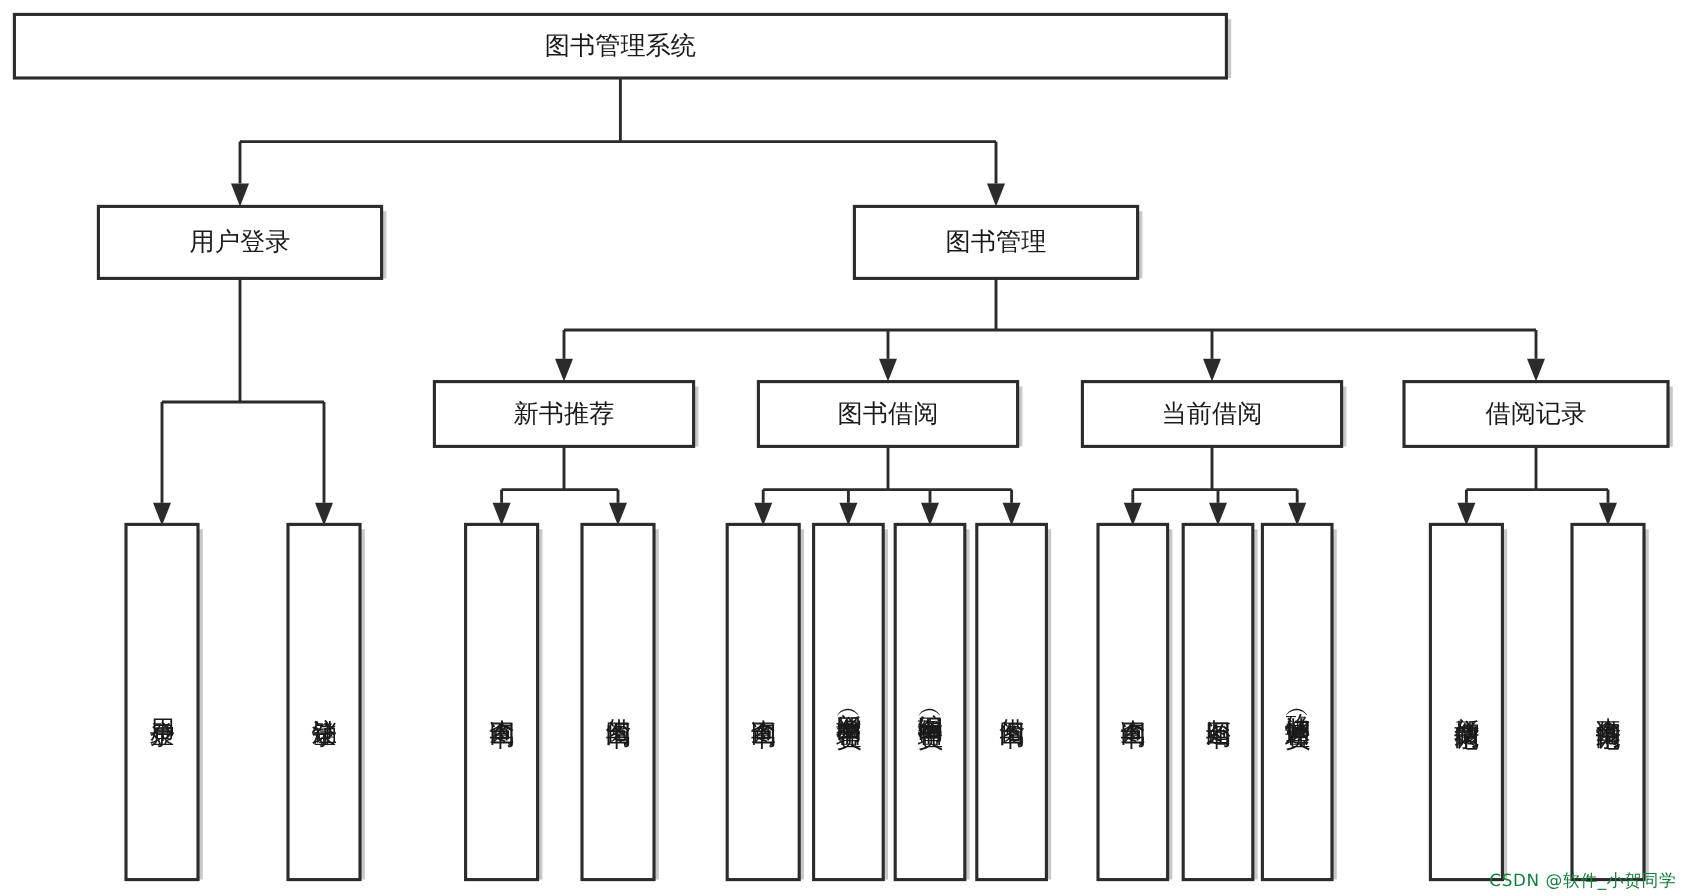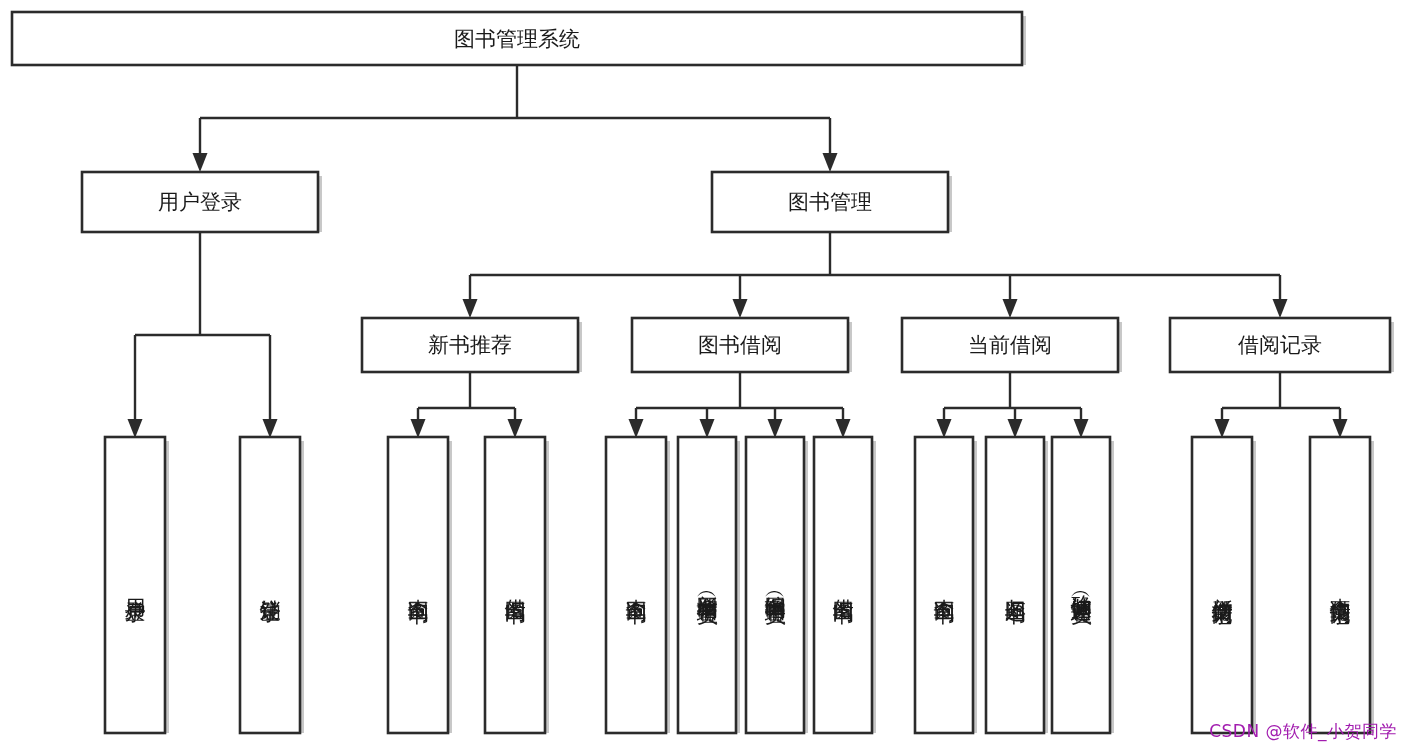--- a/index.html
+++ b/index.html
@@ -68,22 +68,22 @@
     color: #1a1a1a;
     letter-spacing: 1.5px;
     white-space: nowrap;
     text-align: center;
   }
   .watermark {
     position: absolute;
     right: 8px;
     bottom: 4px;
     font-family: "DejaVu Sans", "Liberation Sans", sans-serif;
-    font-size: 17px;
-    color: #a21caf;
+    font-size: 14px;
+    color: #15803d;
     letter-spacing: 0.5px;
     white-space: nowrap;
   }
 </style>
 </head>
 <body>
 
 <div id="canvas">
 
   <svg class="diagram" viewBox="0 0 1405 747">

